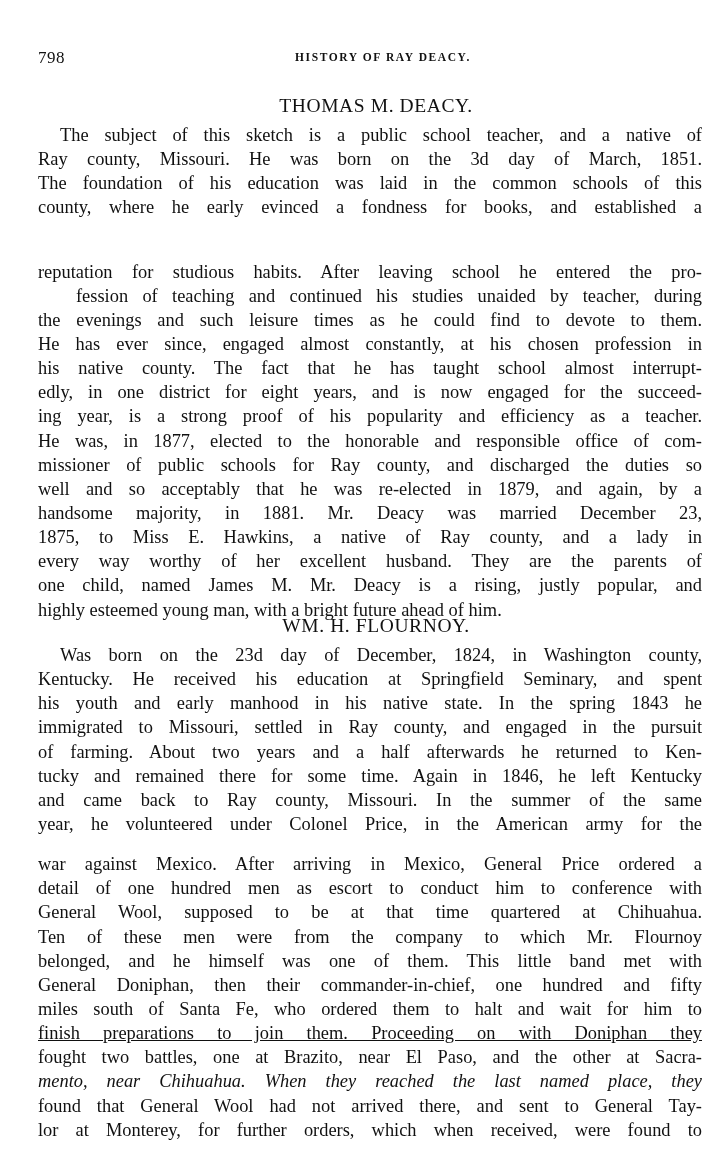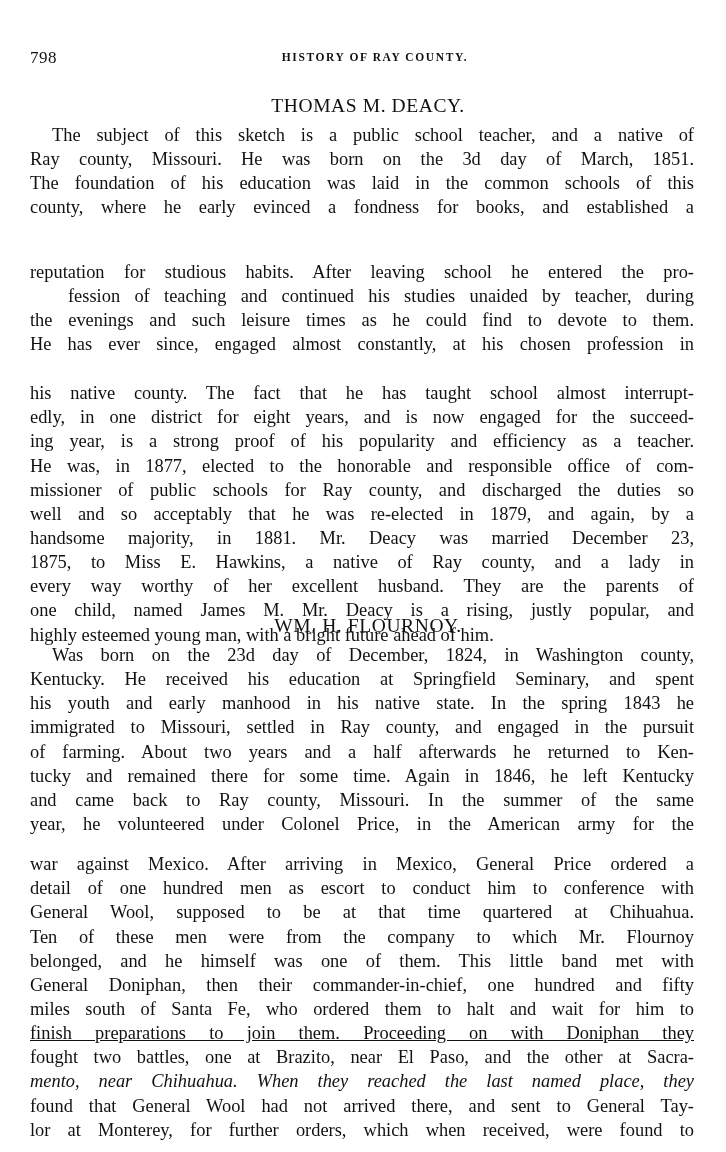--- a/index.html
+++ b/index.html
@@ -10,21 +10,21 @@
     body {
       width: 726px;
       height: 1152px;
       position: relative;
       overflow: hidden;
       font-family: "Liberation Serif", "DejaVu Serif", serif;
       color: #111111;
     }
     .page {
       position: absolute;
-      left: 4px;
+      left: 12px;
       top: 0;
       width: 648px;
       height: 1152px;
       padding-left: 37px;
     }
     .running-header {
       position: absolute;
       top: 48px;
       left: 26px;
       width: 660px;
@@ -86,35 +86,35 @@
       text-align-last: left;
     }
   </style>
 </head>
 <body>
 
 <div class="page">
 
   <div class="running-header">
     <span class="page-number">798</span>
-    <span class="running-title">HISTORY OF RAY COUNTY.</span>
+    <span class="running-title">HISTORY OF RAY DEACY.</span>
   </div>
 
   <div class="section section-deacy">
     <h2 class="section-heading">THOMAS M. DEACY.</h2>
     <p class="body-text">
       <span class="line first" style="white-space: normal; text-align-last: justify;">The subject of this sketch is a public school teacher, and a native of</span>
       <span class="line" style="white-space: normal; text-align-last: justify;">Ray county, Missouri.  He was born on the 3d day of March, 1851.</span>
       <span class="line" style="white-space: normal; text-align-last: justify;">The foundation of his education was laid in the common schools of this</span>
       <span class="line" style="white-space: normal; text-align-last: justify;">county, where he early evinced a fondness for books, and established a</span>
       <span class="line" style="white-space: normal; text-align-last: justify; margin-top: 40px;">reputation for studious habits.  After leaving school he entered the pro-</span>
       <span class="line" style="white-space: normal; text-align-last: justify; margin-left: 38px;">fession of teaching and continued his studies unaided by teacher, during</span>
       <span class="line" style="white-space: normal; text-align-last: justify;">the evenings and such leisure times as he could find to devote to them.</span>
       <span class="line" style="white-space: normal; text-align-last: justify;">He has ever since, engaged almost constantly, at his chosen profession in</span>
-      <span class="line" style="white-space: normal; text-align-last: justify; margin-top: 25px;">his native county.  The fact that he has taught school almost interrupt-</span>
+      <span class="line" style="white-space: normal; text-align-last: justify;">his native county.  The fact that he has taught school almost interrupt-</span>
       <span class="line" style="white-space: normal; text-align-last: justify;">edly, in one district for eight years, and is now engaged for the succeed-</span>
       <span class="line" style="white-space: normal; text-align-last: justify;">ing year, is a strong proof of his popularity and efficiency as a teacher.</span>
       <span class="line" style="white-space: normal; text-align-last: justify;">He was, in 1877, elected to the honorable and responsible office of com-</span>
       <span class="line" style="white-space: normal; text-align-last: justify;">missioner of public schools for Ray county, and discharged the duties so</span>
       <span class="line" style="white-space: normal; text-align-last: justify;">well and so acceptably that he was re-elected in 1879, and again, by a</span>
       <span class="line" style="white-space: normal; text-align-last: justify;">handsome majority, in 1881.  Mr. Deacy was married December 23,</span>
       <span class="line" style="white-space: normal; text-align-last: justify;">1875, to Miss E. Hawkins, a native of Ray county, and a lady in</span>
       <span class="line" style="white-space: normal; text-align-last: justify;">every way worthy of her excellent husband.  They are the parents of</span>
       <span class="line" style="white-space: normal; text-align-last: justify;">one child, named James M.  Mr. Deacy is a rising, justly popular, and</span>
       <span class="line last" style="white-space: nowrap;">highly esteemed young man, with a bright future ahead of him.</span>

